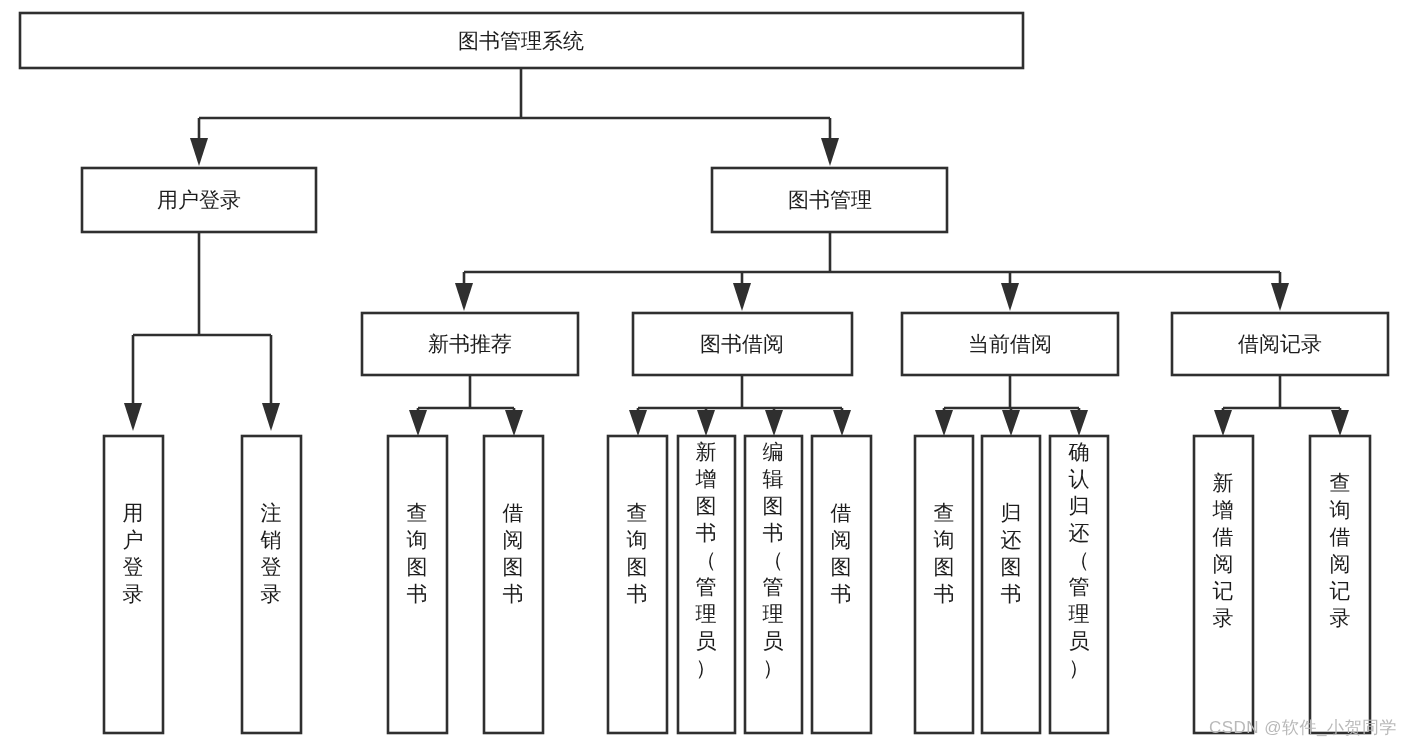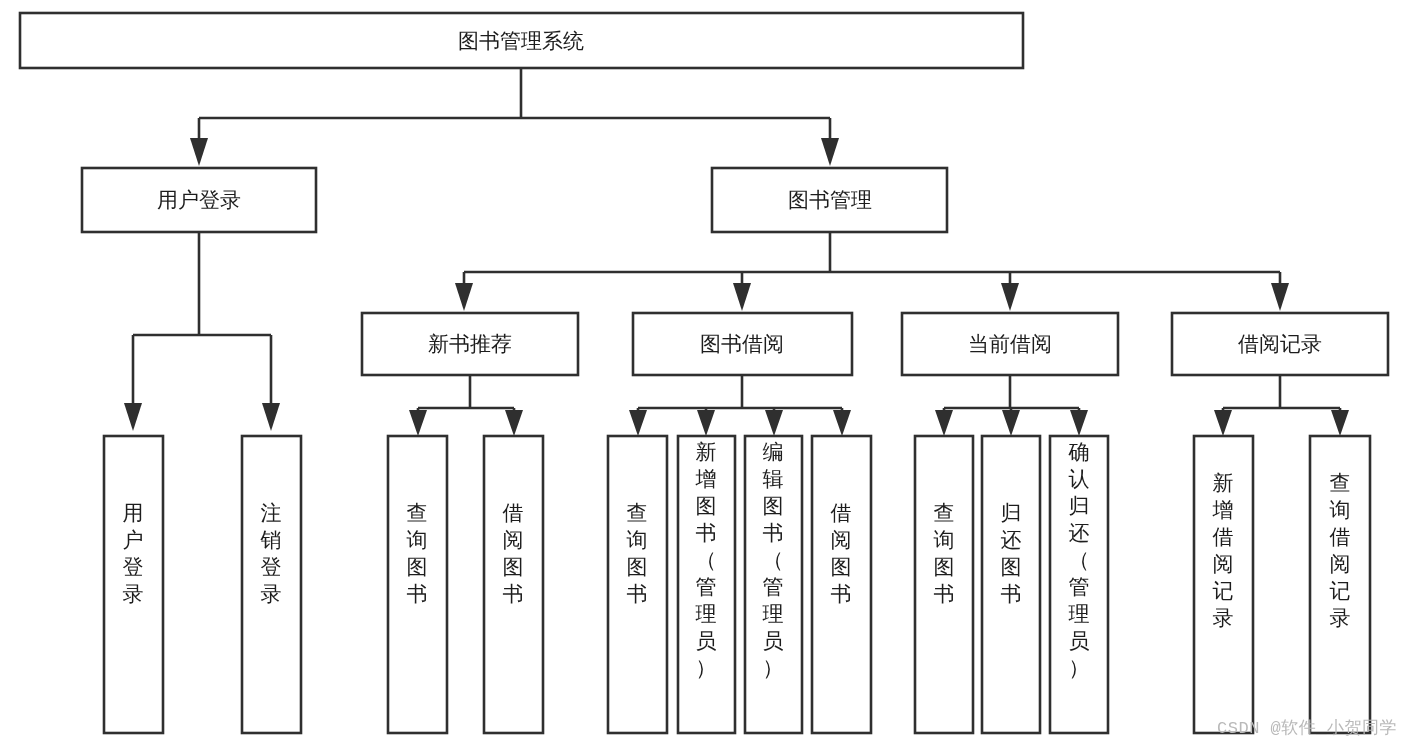--- a/index.html
+++ b/index.html
@@ -51,21 +51,21 @@
   .node-label-vert {
     fill: #1d1d1d;
     font-family: "DejaVu Sans", "Liberation Sans", sans-serif;
     font-size: 21px;
     text-anchor: middle;
   }
   .watermark {
     position: absolute;
     right: 8px;
     bottom: 8px;
-    font-family: Liberation Mono, monospace;
+    font-family: Liberation Sans, sans-serif;
     font-size: 17px;
     color: #b9b9b9;
     letter-spacing: 0.5px;
     white-space: nowrap;
     pointer-events: none;
   }
 </style>
 </head>
 <body>
 

